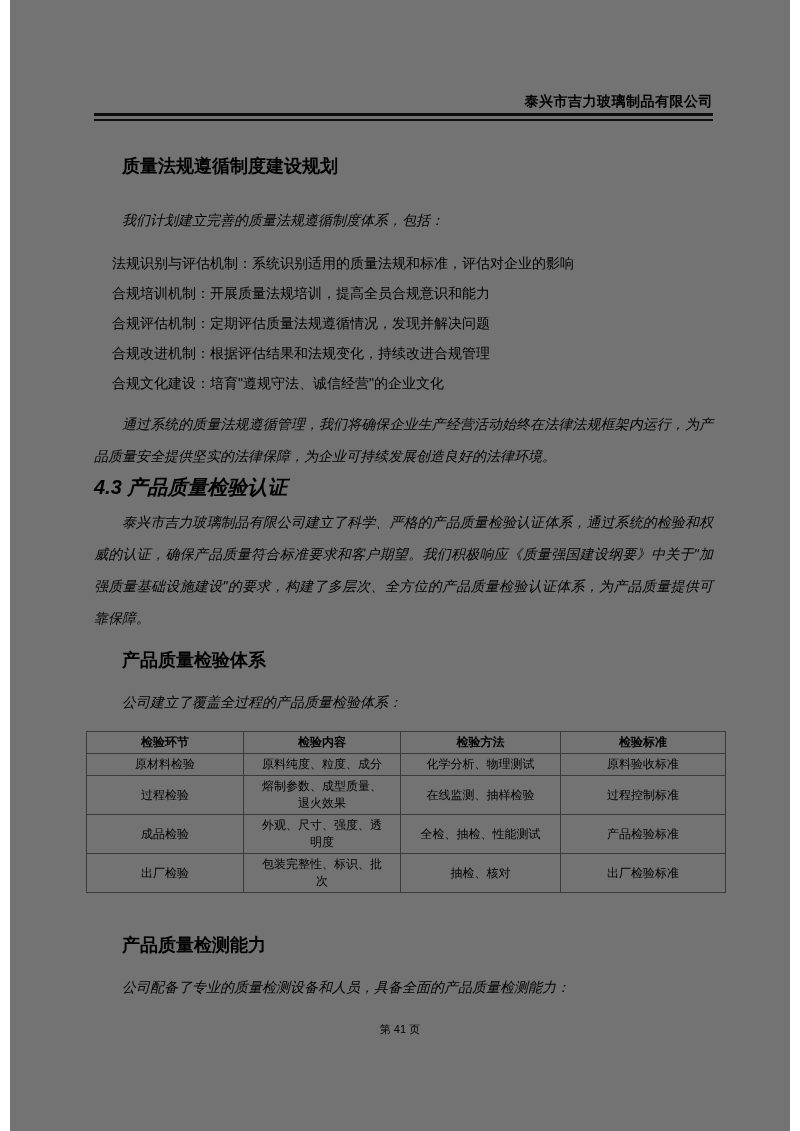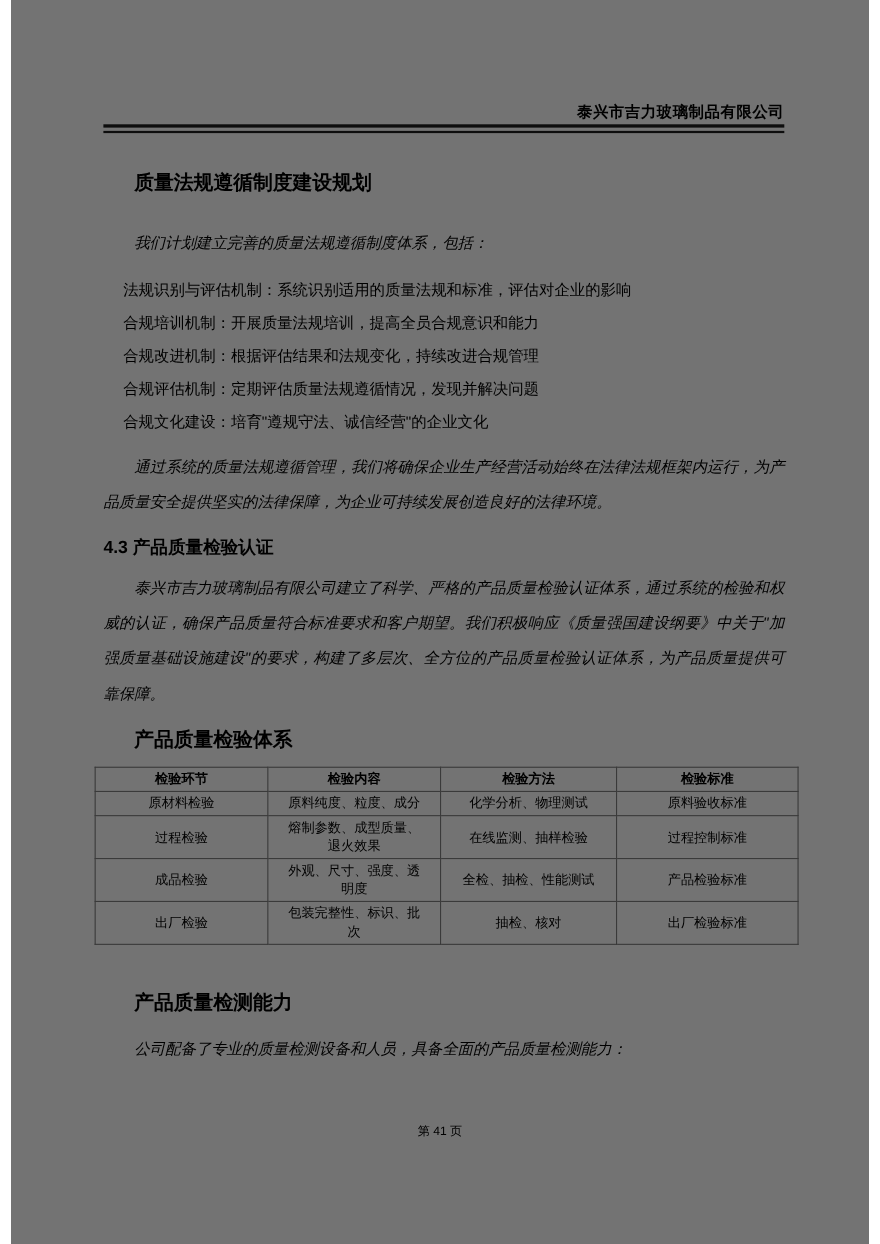--- a/index.html
+++ b/index.html
@@ -42,24 +42,25 @@
   .sub-heading {
     font-size: 18px;
     font-weight: bold;
     line-height: 24px;
     margin-left: 28px;
   }
   .h-plan    { margin-top: 33px; }
   .h-system  { margin-top: 14px; }
   .h-ability { margin-top: 40px; }
   .num-heading {
-    font-size: 16px;
+    font-size: 20px;
     font-weight: bold;
     line-height: 26px;
-    margin-top: 14px;
+    margin-top: 2px;
+    font-style: italic;
   }
   p.body-p {
     font-size: 14px;
     line-height: 32px;
     text-align: justify;
     text-justify: inter-ideograph;
     font-style: italic;
   }
   p.indent { text-indent: 2em; }
   .p-intro   { margin-top: 26px; }
@@ -120,33 +121,34 @@
 
   <div class="content">
 
     <div class="sub-heading h-plan">质量法规遵循制度建设规划</div>
 
     <p class="body-p indent p-intro">我们计划建立完善的质量法规遵循制度体系，包括：</p>
 
     <ul class="compliance-list">
       <li>法规识别与评估机制：系统识别适用的质量法规和标准，评估对企业的影响</li>
       <li>合规培训机制：开展质量法规培训，提高全员合规意识和能力</li>
+      <li>合规评估机制：定期评估质量法规遵循情况，发现并解决问题</li>
       <li>合规改进机制：根据评估结果和法规变化，持续改进合规管理</li>
-      <li>合规评估机制：定期评估质量法规遵循情况，发现并解决问题</li>
       <li>合规文化建设：培育"遵规守法、诚信经营"的企业文化</li>
     </ul>
 
     <p class="body-p indent p-summary">通过系统的质量法规遵循管理，我们将确保企业生产经营活动始终在法律法规框架内运行，为产品质量安全提供坚实的法律保障，为企业可持续发展创造良好的法律环境。</p>
 
     <div class="num-heading">4.3 产品质量检验认证</div>
 
     <p class="body-p indent p-43">泰兴市吉力玻璃制品有限公司建立了科学、严格的产品质量检验认证体系，通过系统的检验和权威的认证，确保产品质量符合标准要求和客户期望。我们积极响应《质量强国建设纲要》中关于"加强质量基础设施建设"的要求，构建了多层次、全方位的产品质量检验认证体系，为产品质量提供可靠保障。</p>
 
     <div class="sub-heading h-system">产品质量检验体系</div>
 
+    <p class="body-p indent p-system">公司建立了覆盖全过程的产品质量检验体系：</p>
 
     <table class="inspect-table">
       <colgroup>
         <col style="width:157px">
         <col style="width:157px">
         <col style="width:160px">
         <col style="width:165px">
       </colgroup>
       <thead>
         <tr>

